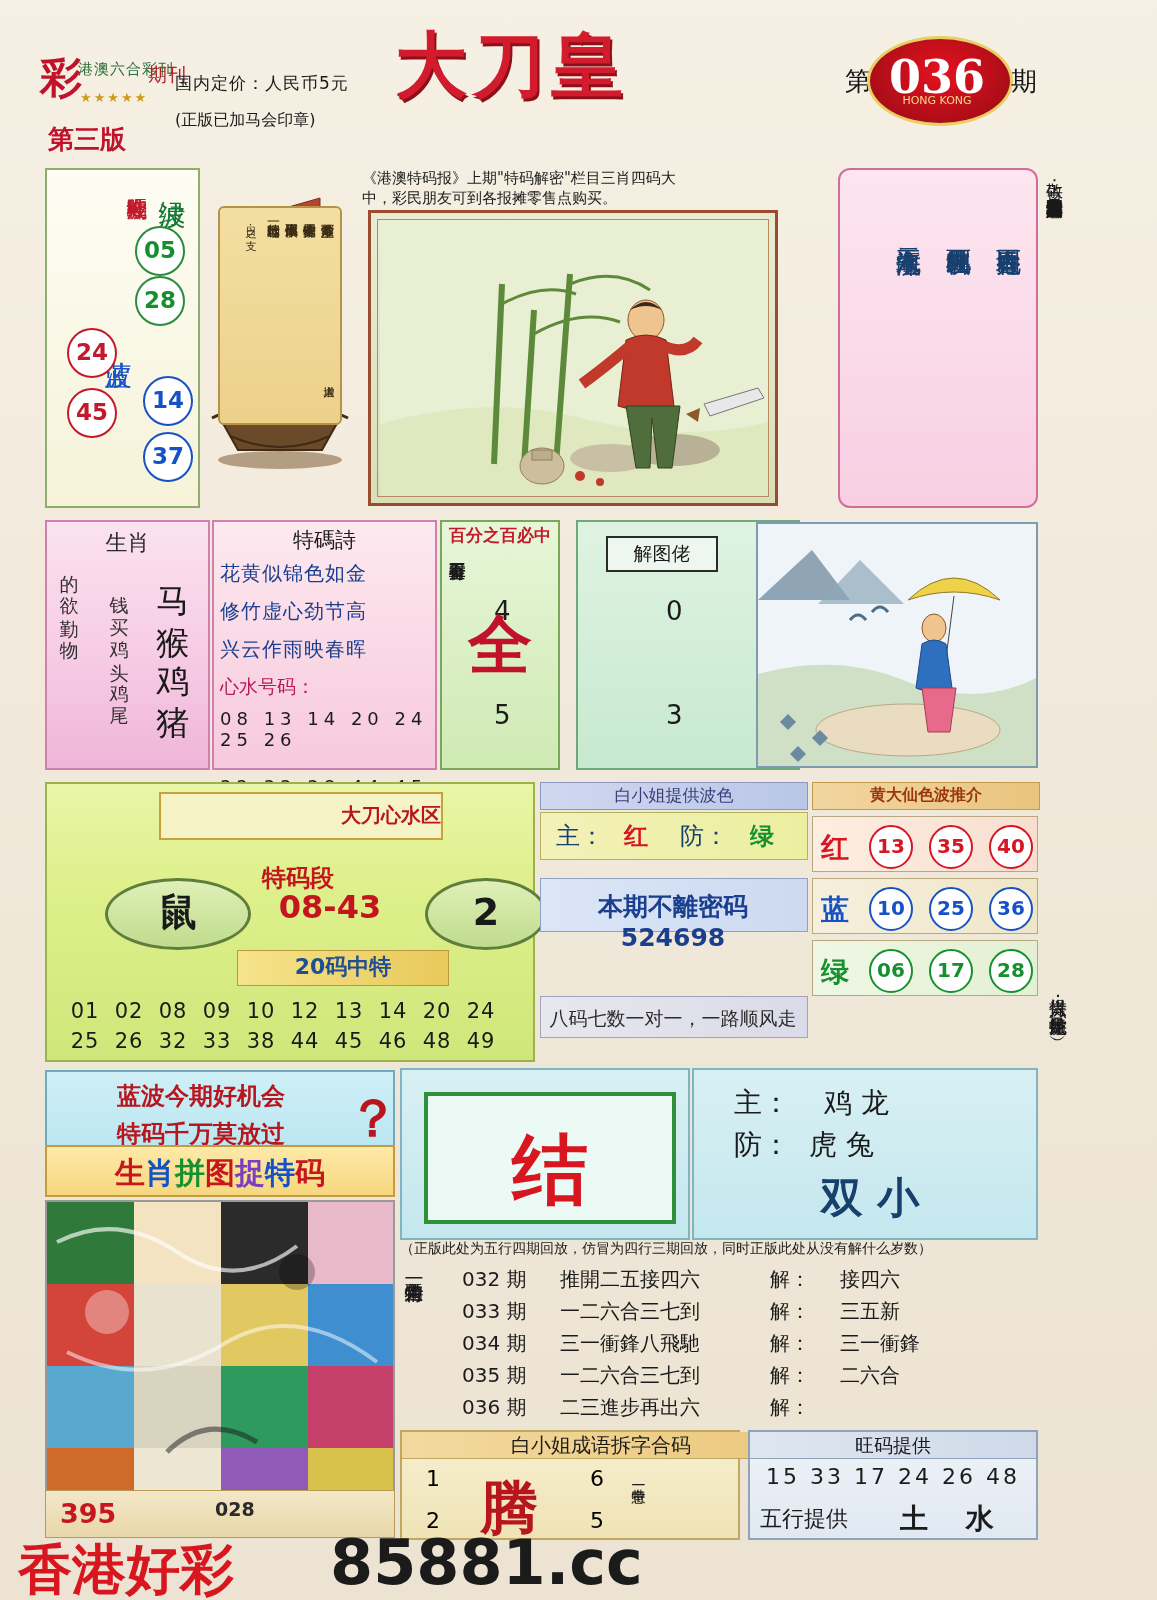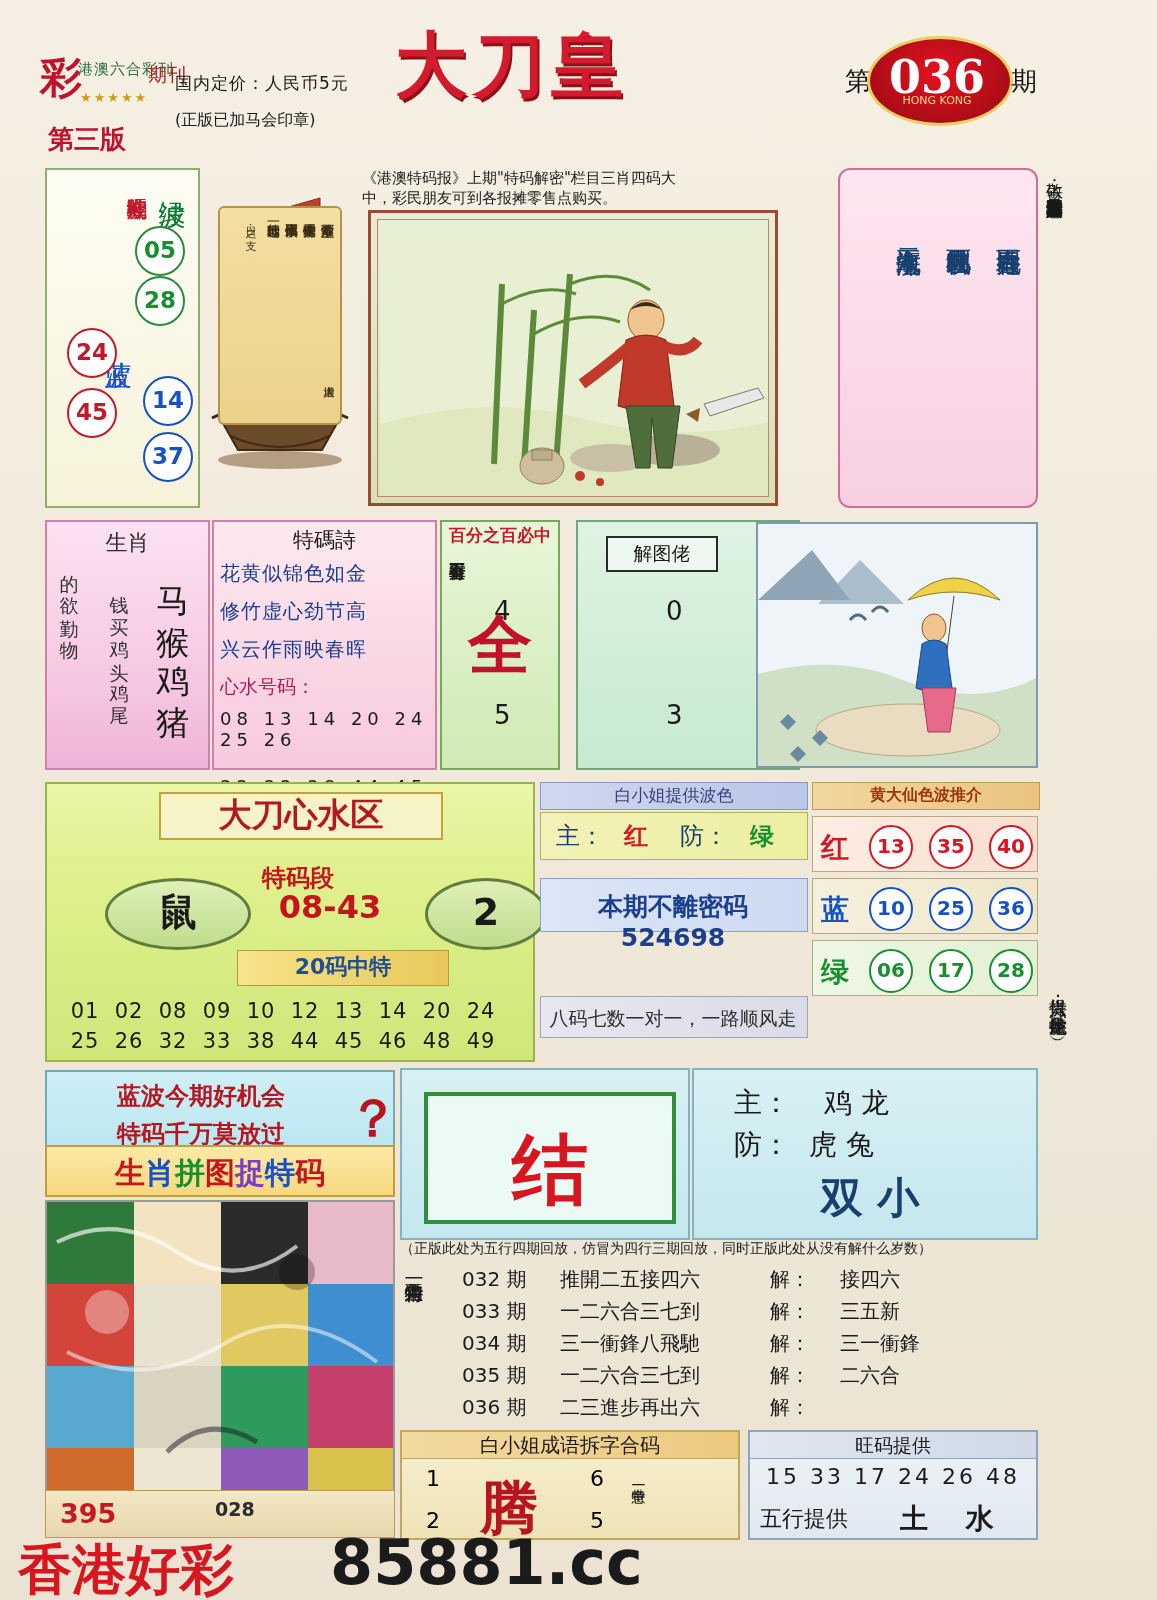--- a/index.html
+++ b/index.html
@@ -101,22 +101,22 @@
   .jie-n1{position:absolute;left:88px;top:74px;font-size:26px;color:#1b1b1b;}
   .jie-n2{position:absolute;left:88px;top:178px;font-size:26px;color:#1b1b1b;}
 
   .b-pic2{left:756px;top:522px;width:282px;height:246px;border:2px solid #7c9ab0;
      background:linear-gradient(180deg,#eaf2f7 0%,#dfeaf1 50%,#cfe0cf 100%);}
 
   
   .b-dadao{left:45px;top:782px;width:490px;height:280px;
      background:linear-gradient(180deg,#e9f6a8 0%,#dff08c 35%,#cfe77a 100%);border:2px solid #9cb24d;}
   .ribbon{position:absolute;left:112px;top:8px;width:280px;height:44px;background:#f6f4c7;border:2px solid #c7a23a;}
-  .ribbon-txt{position:absolute;left:0;top:0;width:100%;text-align:center;line-height:42px;
-     font-size:33px;color:#b8161f;font-weight:bold;}
+  .ribbon-txt{position:absolute;left:0;top:0;width:100%;text-align:right;line-height:42px;
+     font-size:20px;color:#b8161f;font-weight:bold;}
   .oval-sx{position:absolute;left:58px;top:94px;width:140px;height:66px;border-radius:50%;
      background:linear-gradient(180deg,#dff0b8 0%,#bfdc8c 100%);border:3px solid #5f7d3b;
      text-align:center;line-height:62px;font-size:38px;color:#1a1a1a;font-weight:bold;}
   .tmd-lbl{position:absolute;left:215px;top:78px;font-size:24px;color:#c4151f;font-weight:bold;}
   .tmd-val{position:absolute;left:208px;top:104px;width:150px;text-align:center;font-size:32px;color:#c4151f;font-weight:bold;}
   .oval-num{position:absolute;left:378px;top:94px;width:116px;height:66px;border-radius:50%;
      background:linear-gradient(180deg,#dff0b8 0%,#bfdc8c 100%);border:3px solid #5f7d3b;
      text-align:center;line-height:62px;font-size:38px;color:#1a1a1a;font-weight:bold;}
   .band{position:absolute;left:190px;top:166px;width:210px;height:34px;
      background:linear-gradient(90deg,#f6e38c,#e8c95a);border:1px solid #b99a38;
@@ -186,21 +186,21 @@
   .lst-row{position:absolute;left:62px;font-size:20px;color:#1b1b1b;white-space:nowrap;}
   .lst-qi{display:inline-block;width:98px;}
   .lst-txt{display:inline-block;width:210px;}
   .lst-jie{display:inline-block;width:70px;color:#1b1b1b;}
   .lst-ans{display:inline-block;color:#1b1b1b;}
   .vert-left{position:absolute;left:402px;top:1268px;font-size:19px;color:#1b1b1b;}
 
   .b-bai2{left:400px;top:1430px;width:340px;height:110px;
      background:linear-gradient(180deg,#f7efd0,#efe3b6);border:2px solid #bfa85f;}
   .b2-hd{position:absolute;left:0;top:0;width:100%;text-align:center;font-size:20px;color:#1b1b1b;line-height:26px;
-     background:linear-gradient(90deg,#f3d9a0,#ecc97f);border-bottom:1px solid #bfa85f;}
+     background:linear-gradient(90deg,#f3d9a0,#ecc97f);border-bottom:1px solid #bfa85f;padding-left:31px;}
   .b2-1{position:absolute;left:24px;top:34px;font-size:22px;}
   .b2-2{position:absolute;left:24px;top:76px;font-size:22px;}
   .b2-6{position:absolute;left:188px;top:34px;font-size:22px;}
   .b2-5{position:absolute;left:188px;top:76px;font-size:22px;}
   .b2-big{position:absolute;left:78px;top:38px;font-size:58px;color:#b8161f;font-weight:bold;
      font-family:"DejaVu Serif","Liberation Serif",serif;}
   .b2-side{position:absolute;left:228px;top:46px;font-size:14px;color:#1b1b1b;}
 
   .b-wang{left:748px;top:1430px;width:290px;height:110px;
      background:linear-gradient(180deg,#eef3f8,#e0e8f1);border:2px solid #8fa3bb;}

